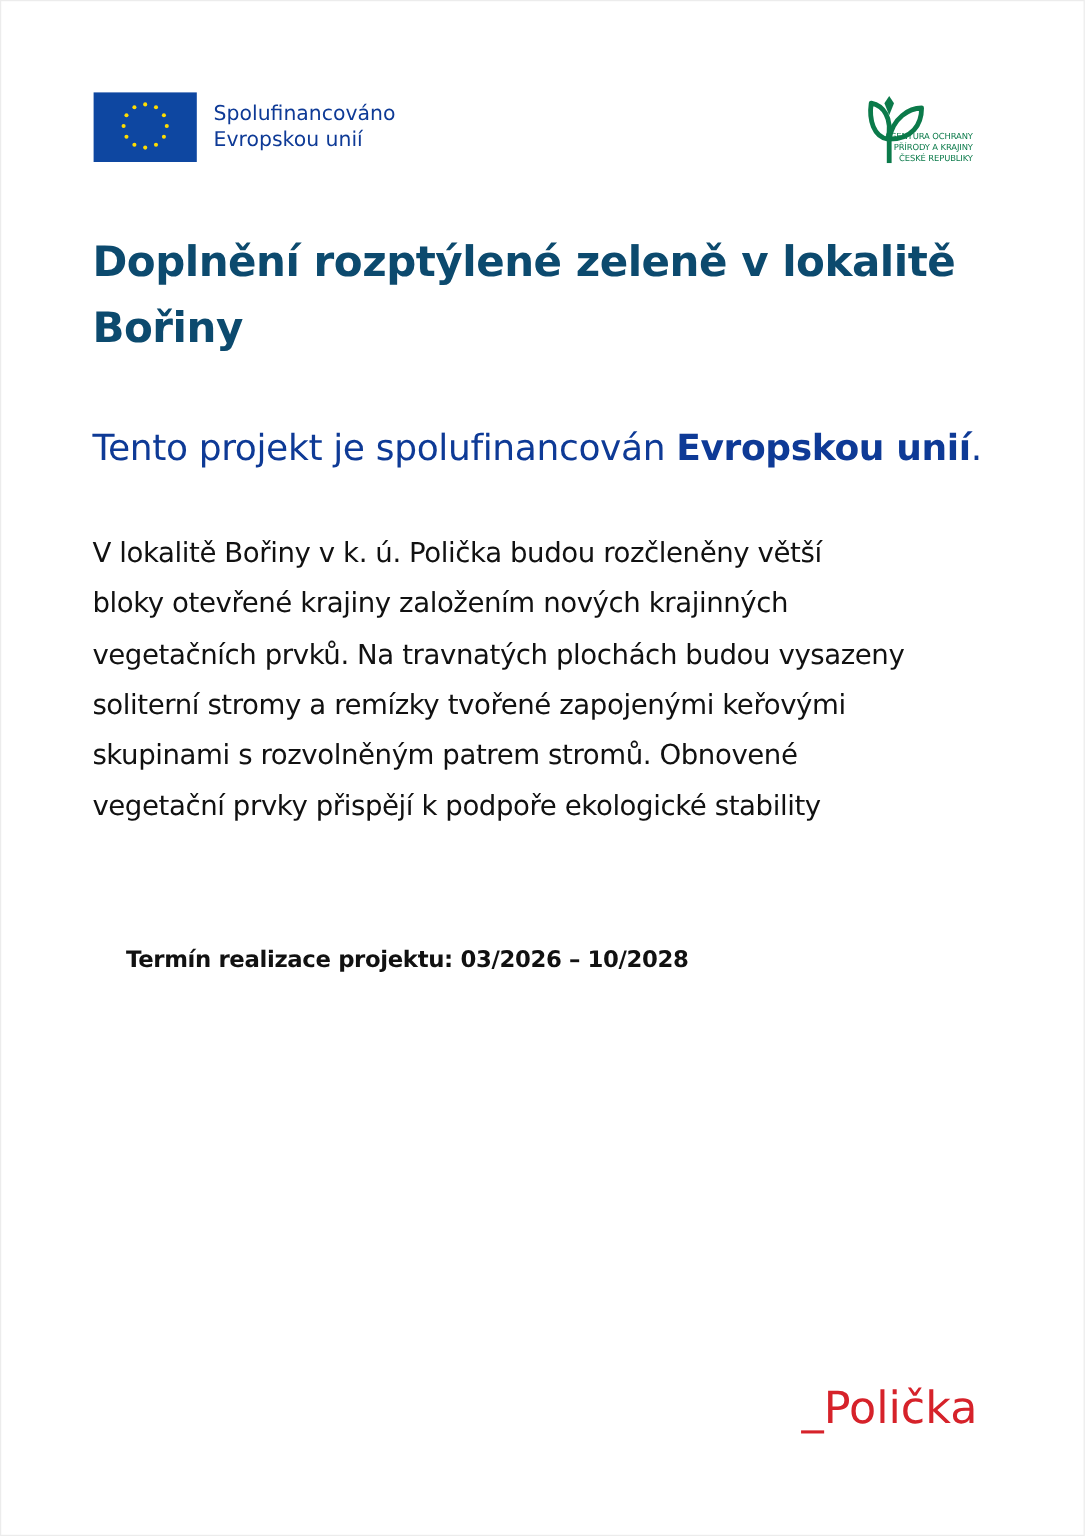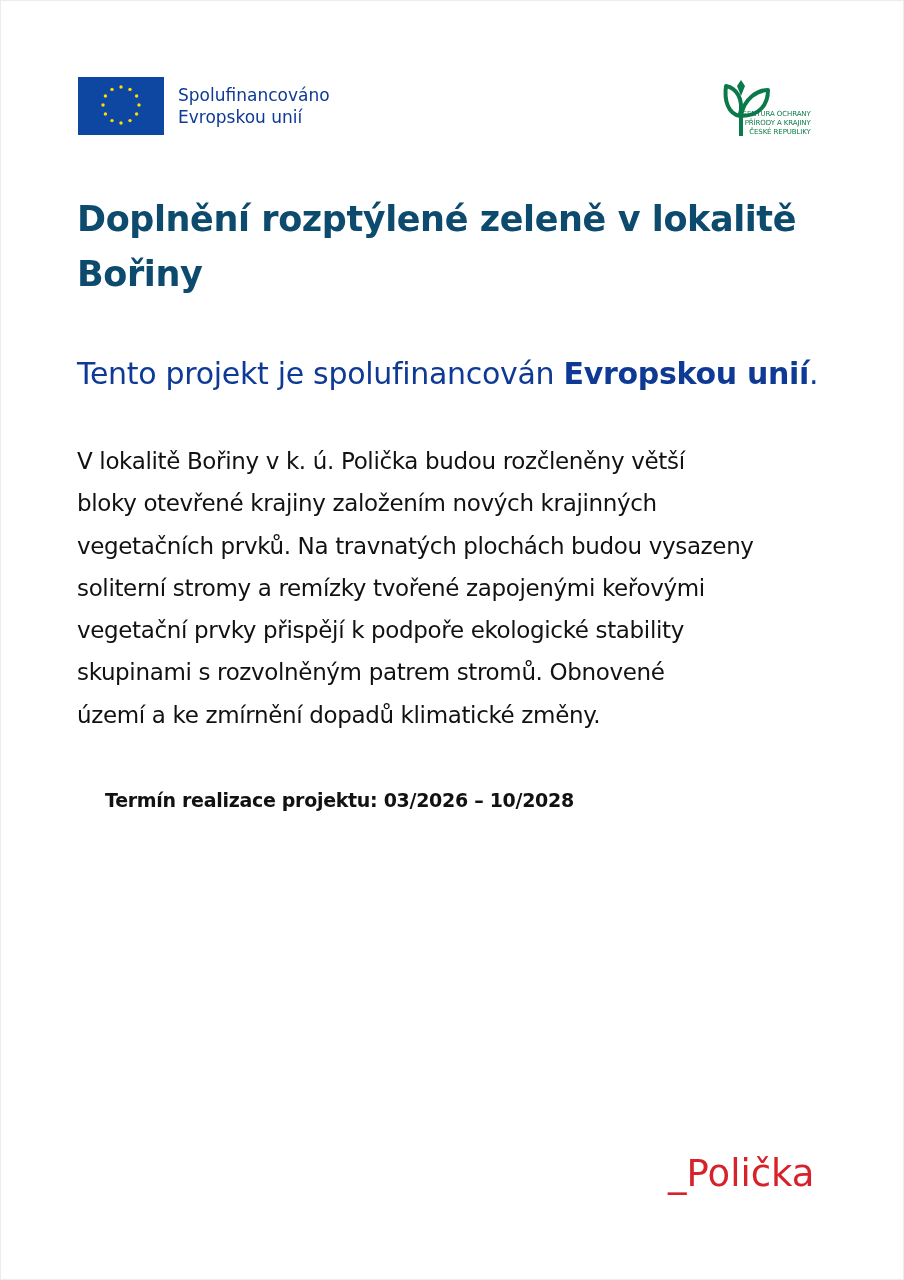--- a/index.html
+++ b/index.html
@@ -75,20 +75,19 @@
 
 <div class="cofin">
   <span>Tento projekt je spolufinancován </span><b>Evropskou unií</b><span>.</span>
 </div>
 
 <div class="body-text">
   <span class="ln">V lokalitě Bořiny v k. ú. Polička budou rozčleněny větší</span>
   <span class="ln">bloky otevřené krajiny založením nových krajinných</span>
   <span class="ln">vegetačních prvků. Na travnatých plochách budou vysazeny</span>
   <span class="ln">soliterní stromy a remízky tvořené zapojenými keřovými</span>
+  <span class="ln">skupinami s rozvolněným patrem stromů. Obnovené</span>
   <span class="ln">vegetační prvky přispějí k podpoře ekologické stability</span>
-  <span class="ln">skupinami s rozvolněným patrem stromů. Obnovené</span>
-  <span class="ln">území a ke zmírnění dopadů klimatické změny.</span>
 </div>
 
 <div class="term">Termín realizace projektu: 03/2026 – 10/2028</div>
 
 <div class="policka">_Polička</div>
 
 </body></html>

